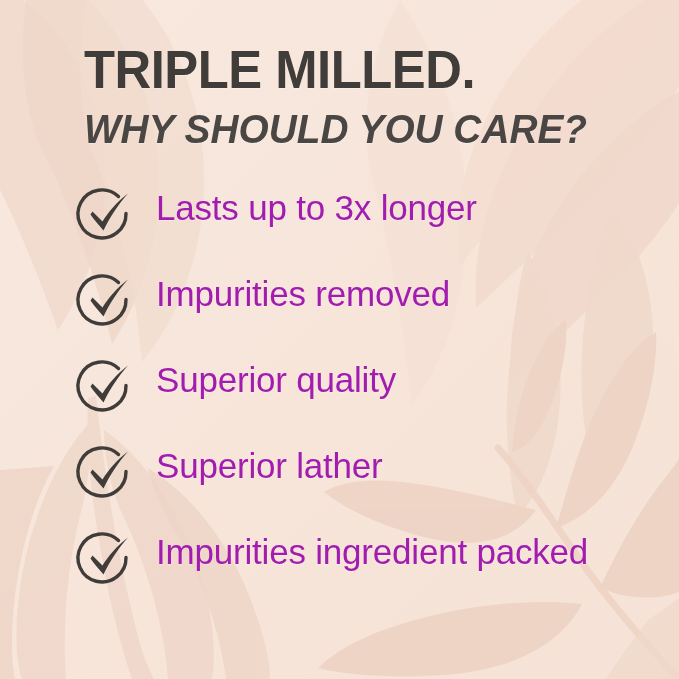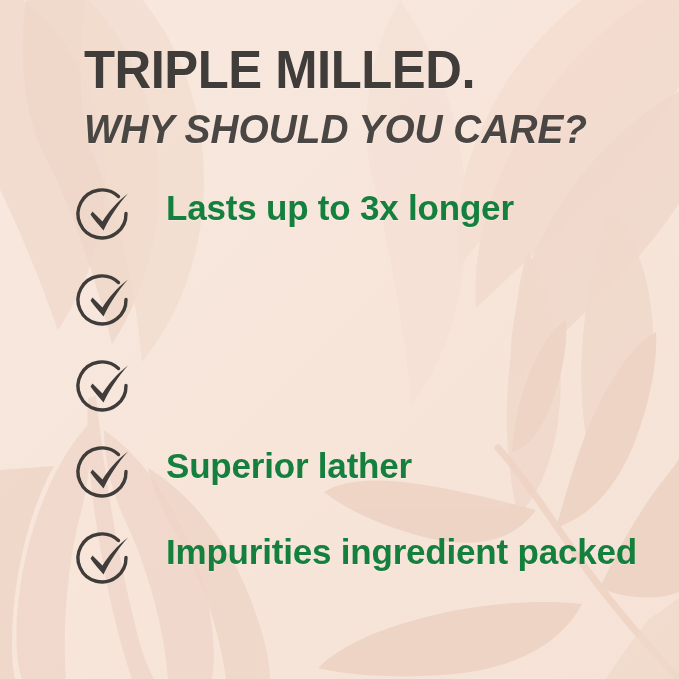--- a/index.html
+++ b/index.html
@@ -85,25 +85,25 @@
   .check-wrap {
     flex: 0 0 auto;
     width: 66px;
     height: 62px;
     margin-top: 2px;
   }
   .check-wrap svg { display: block; overflow: visible; }
 
   .benefit-label {
     flex: 1 1 auto;
-    margin-left: 26px;
+    margin-left: 16px;
     font-size: 35px;
     line-height: 43px;
-    font-weight: 700;
-    color: #15803d;
+    font-weight: 400;
+    color: #a21caf;
     letter-spacing: -0.2px;
     text-shadow: 0 1px 0 rgba(255,255,255,0.28);
   }
 </style>
 </head>
 <body>
 
 <div id="poster">
 
   <svg id="bg-leaves" viewBox="0 0 679 679" xmlns="http://www.w3.org/2000/svg" aria-hidden="true">
@@ -220,29 +220,31 @@
         <span class="benefit-label">Lasts up to 3x longer</span>
       </div>
 
       <div class="benefit-row">
         <span class="check-wrap">
           <svg width="62" height="58" viewBox="0 0 62 58" xmlns="http://www.w3.org/2000/svg">
             <path d="M44.5,8.5 A24,24 0 1 0 52,25.5" fill="none" stroke="#403c39" stroke-width="3.4" stroke-linecap="round"></path>
             <path d="M16.5,26.5 L18.5,23.5 L28.5,33.5 C34,24.5 43,13.5 54,5.5 C44,16.5 35,30.5 29.5,42.5 C25,37.5 20,31.5 16.5,26.5 Z" fill="#403c39"></path>
           </svg>
         </span>
-      </div>
-
-      <div class="benefit-row">
-        <span class="check-wrap">
-          <svg width="62" height="58" viewBox="0 0 62 58" xmlns="http://www.w3.org/2000/svg">
-            <path d="M44.5,8.5 A24,24 0 1 0 52,25.5" fill="none" stroke="#403c39" stroke-width="3.4" stroke-linecap="round"></path>
-            <path d="M16.5,26.5 L18.5,23.5 L28.5,33.5 C34,24.5 43,13.5 54,5.5 C44,16.5 35,30.5 29.5,42.5 C25,37.5 20,31.5 16.5,26.5 Z" fill="#403c39"></path>
-          </svg>
-        </span>
+        <span class="benefit-label">Impurities removed</span>
+      </div>
+
+      <div class="benefit-row">
+        <span class="check-wrap">
+          <svg width="62" height="58" viewBox="0 0 62 58" xmlns="http://www.w3.org/2000/svg">
+            <path d="M44.5,8.5 A24,24 0 1 0 52,25.5" fill="none" stroke="#403c39" stroke-width="3.4" stroke-linecap="round"></path>
+            <path d="M16.5,26.5 L18.5,23.5 L28.5,33.5 C34,24.5 43,13.5 54,5.5 C44,16.5 35,30.5 29.5,42.5 C25,37.5 20,31.5 16.5,26.5 Z" fill="#403c39"></path>
+          </svg>
+        </span>
+        <span class="benefit-label">Superior quality</span>
       </div>
 
       <div class="benefit-row">
         <span class="check-wrap">
           <svg width="62" height="58" viewBox="0 0 62 58" xmlns="http://www.w3.org/2000/svg">
             <path d="M44.5,8.5 A24,24 0 1 0 52,25.5" fill="none" stroke="#403c39" stroke-width="3.4" stroke-linecap="round"></path>
             <path d="M16.5,26.5 L18.5,23.5 L28.5,33.5 C34,24.5 43,13.5 54,5.5 C44,16.5 35,30.5 29.5,42.5 C25,37.5 20,31.5 16.5,26.5 Z" fill="#403c39"></path>
           </svg>
         </span>
         <span class="benefit-label">Superior lather</span>

